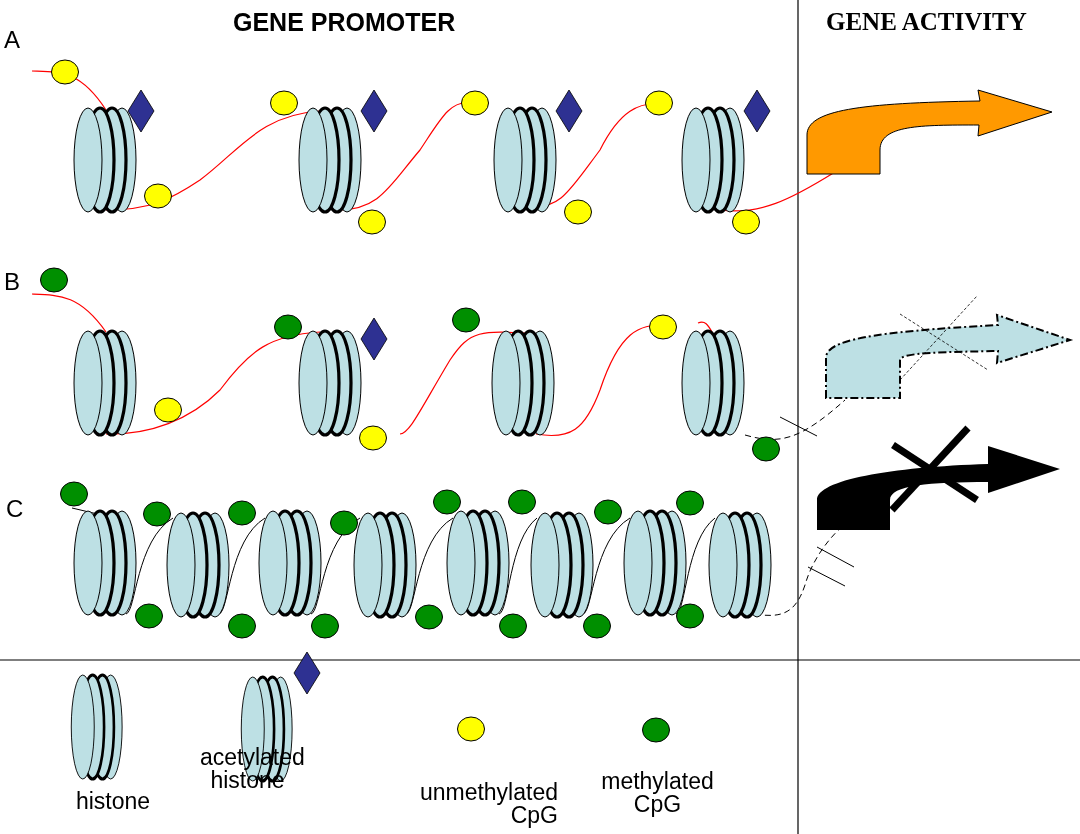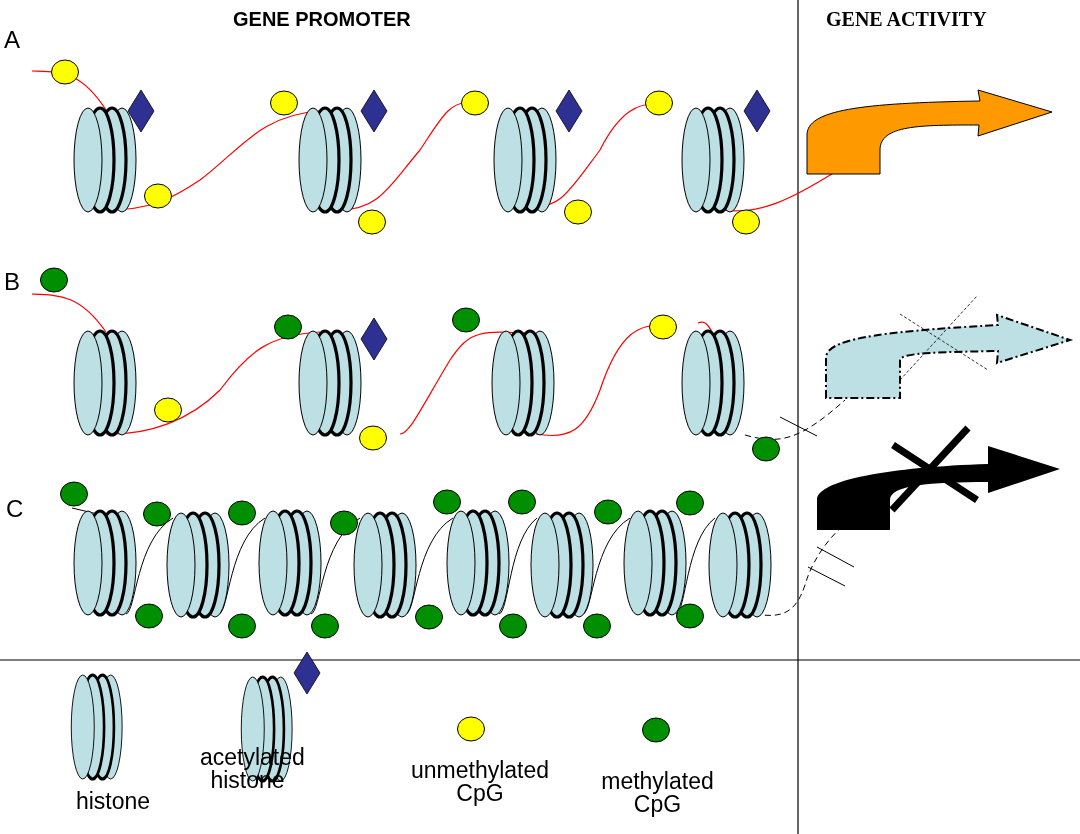--- a/index.html
+++ b/index.html
@@ -1,31 +1,31 @@
 <!DOCTYPE html>
 <html><head>
 <meta charset="utf-8">
 <style>
   html, body { margin: 0; padding: 0; background: #ffffff; }
   body { width: 1080px; height: 834px; position: relative; overflow: hidden;
          font-family: "Liberation Sans", sans-serif; }
   #stage { position: absolute; left: 0; top: 0; width: 1080px; height: 834px; }
-  .hdr { position: absolute; top: 8px; font-weight: bold; font-size: 20px; color: #000;
+  .hdr { position: absolute; top: 8px; font-weight: bold; font-size: 25px; color: #000;
          font-family: "Liberation Sans", sans-serif; }
   #hdr-promoter { left: 233px; }
   #hdr-activity { left: 826px; font-family: Liberation Serif, serif; }
   .row-label { position: absolute; font-size: 24px; color: #000; }
   #lbl-a { left: 4px; top: 26px; }
   #lbl-b { left: 4px; top: 268px; }
   #lbl-c { left: 6px; top: 495px; }
   .legend-text { position: absolute; font-size: 23px; color: #000; text-align: center;
                  line-height: 23px; }
   #leg-histone { left: 68px; top: 790px; width: 90px; }
   #leg-acetyl { left: 200px; top: 746px; width: 95px; }
-  #leg-unmeth { left: 402px; top: 759px; width: 156px; }
+  #leg-unmeth { left: 402px; top: 781px; width: 156px; text-align: right; }
   #leg-meth { left: 590px; top: 770px; width: 135px; }
 </style>
 </head>
 <body>
 
 <svg id="stage" width="1080" height="834" viewBox="0 0 1080 834" xmlns="http://www.w3.org/2000/svg">
   <defs>
 
     <g id="nuc">
       <ellipse cx="52" cy="50" rx="14" ry="52" fill="#bde0e4" stroke="#000" stroke-width="1"></ellipse>

